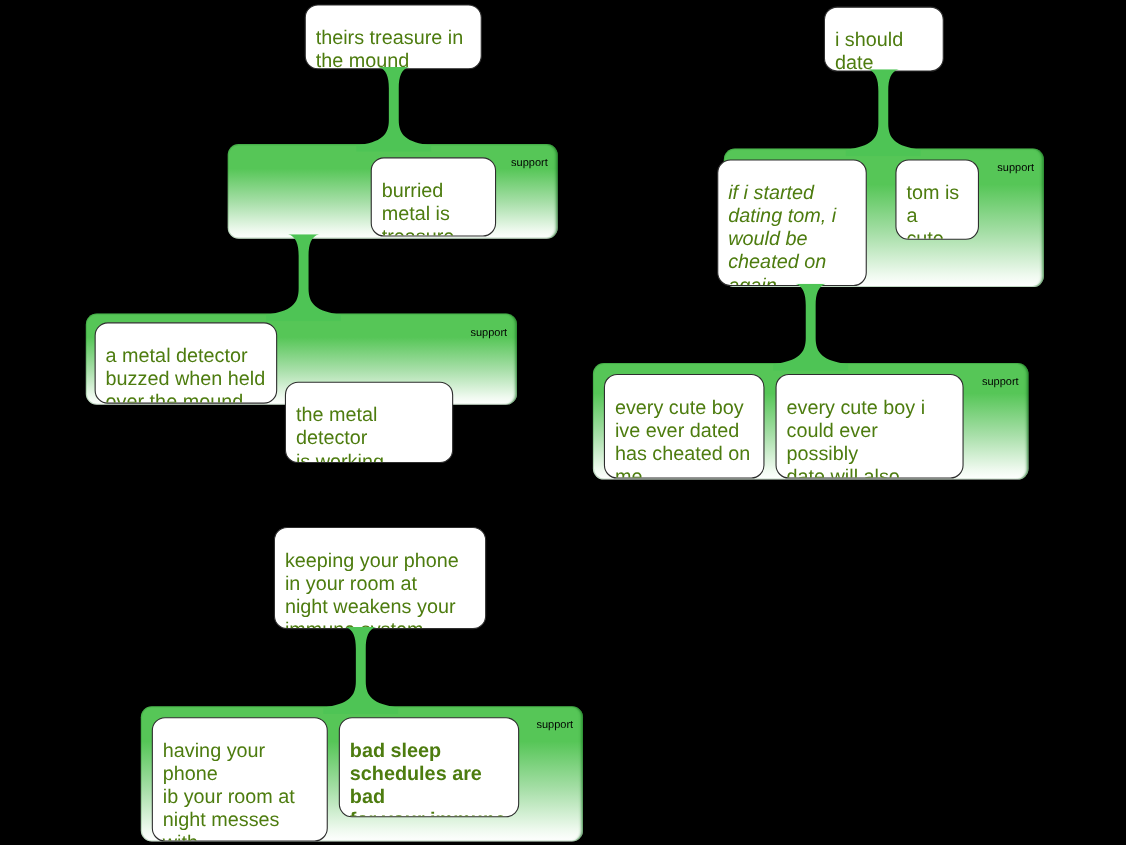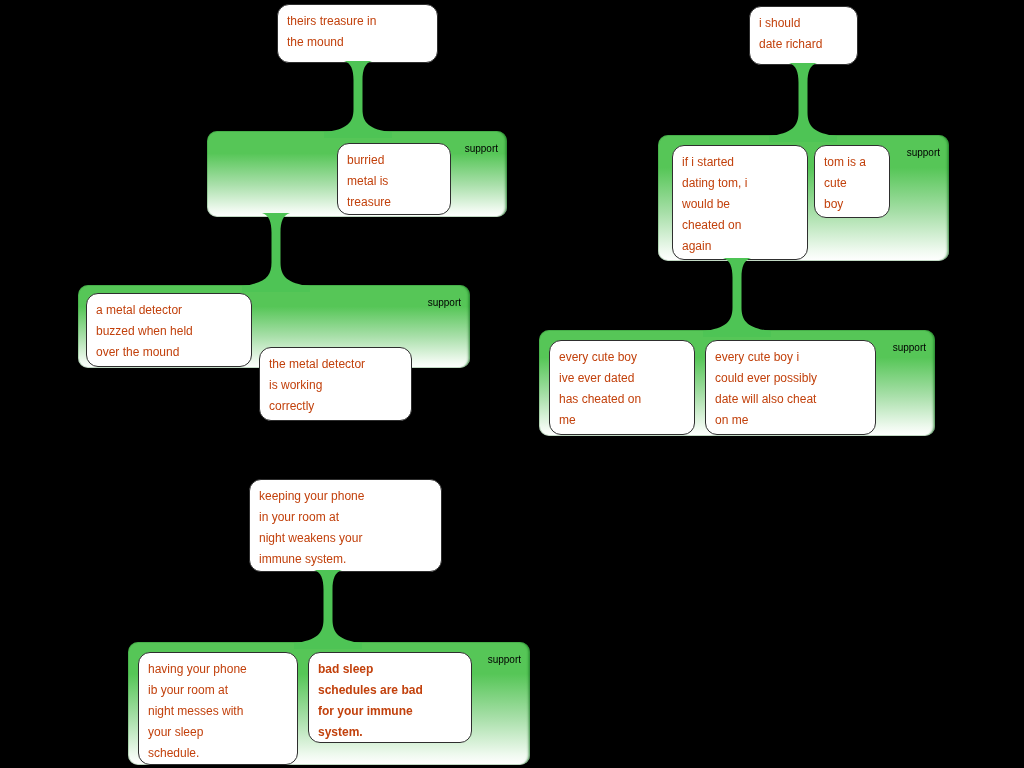--- a/index.html
+++ b/index.html
@@ -14,24 +14,24 @@
     background: #000;
     overflow: hidden;
     font-family: "Liberation Sans", sans-serif;
   }
   .claim-box {
     position: absolute;
     box-sizing: border-box;
     background: #ffffff;
     border: 1.5px solid #2e2e2e;
     border-radius: 12px;
-    padding: 6px 8px 0 9px;
-    font-size: 12px;
+    padding: 19px 8px 0 9px;
+    font-size: 18px;
     line-height: 21px;
-    color: #c2410c;
+    color: #4d7c0f;
     white-space: pre-line;
     overflow: hidden;
     z-index: 2;
   }
   .support-block {
     position: absolute;
     box-sizing: border-box;
     border-radius: 10px;
     background: linear-gradient(180deg, #56c657 0%, #56c657 26%, #a8dfa9 62%, #f0faf0 92%, #ffffff 100%);
     box-shadow: inset -3px 0 2px -1px rgba(20,110,30,0.45), inset 0 0 0 1px rgba(30,120,40,0.25);
@@ -88,21 +88,21 @@
   <div class="claim-box" style="left:749px; top:6px; width:109px; height:59px;">i should
 date richard</div>
 
   <svg class="connector" style="left:768px; top:63px;" width="70" height="79" viewBox="0 0 70 80" preserveAspectRatio="none">
     <path d="M21,0 C28,2 30.5,9 30.5,20 L30.5,50 C30.5,64 24,71 1,74 L1,80 L69,80 L69,74 C46,71 39.5,64 39.5,50 L39.5,20 C39.5,9 42,2 49,0 Z"></path>
   </svg>
 
   <div class="support-block" style="left:658px; top:135px; width:291px; height:126px;">
     <span class="support-label">support</span>
   </div>
-  <div class="claim-box" style="left:672px; top:145px; width:136px; height:115px;">if i started
+  <div class="claim-box" style="left:652px; top:145px; width:136px; height:115px;font-style:italic;">if i started
 dating tom, i
 would be
 cheated on
 again</div>
   <div class="claim-box" style="left:814px; top:145px; width:76px; height:73px;">tom is a
 cute
 boy</div>
 
   <svg class="connector" style="left:702px; top:258px;" width="70" height="79" viewBox="0 0 70 80" preserveAspectRatio="none">
     <path d="M21,0 C28,2 30.5,9 30.5,20 L30.5,50 C30.5,64 24,71 1,74 L1,80 L69,80 L69,74 C46,71 39.5,64 39.5,50 L39.5,20 C39.5,9 42,2 49,0 Z"></path>

